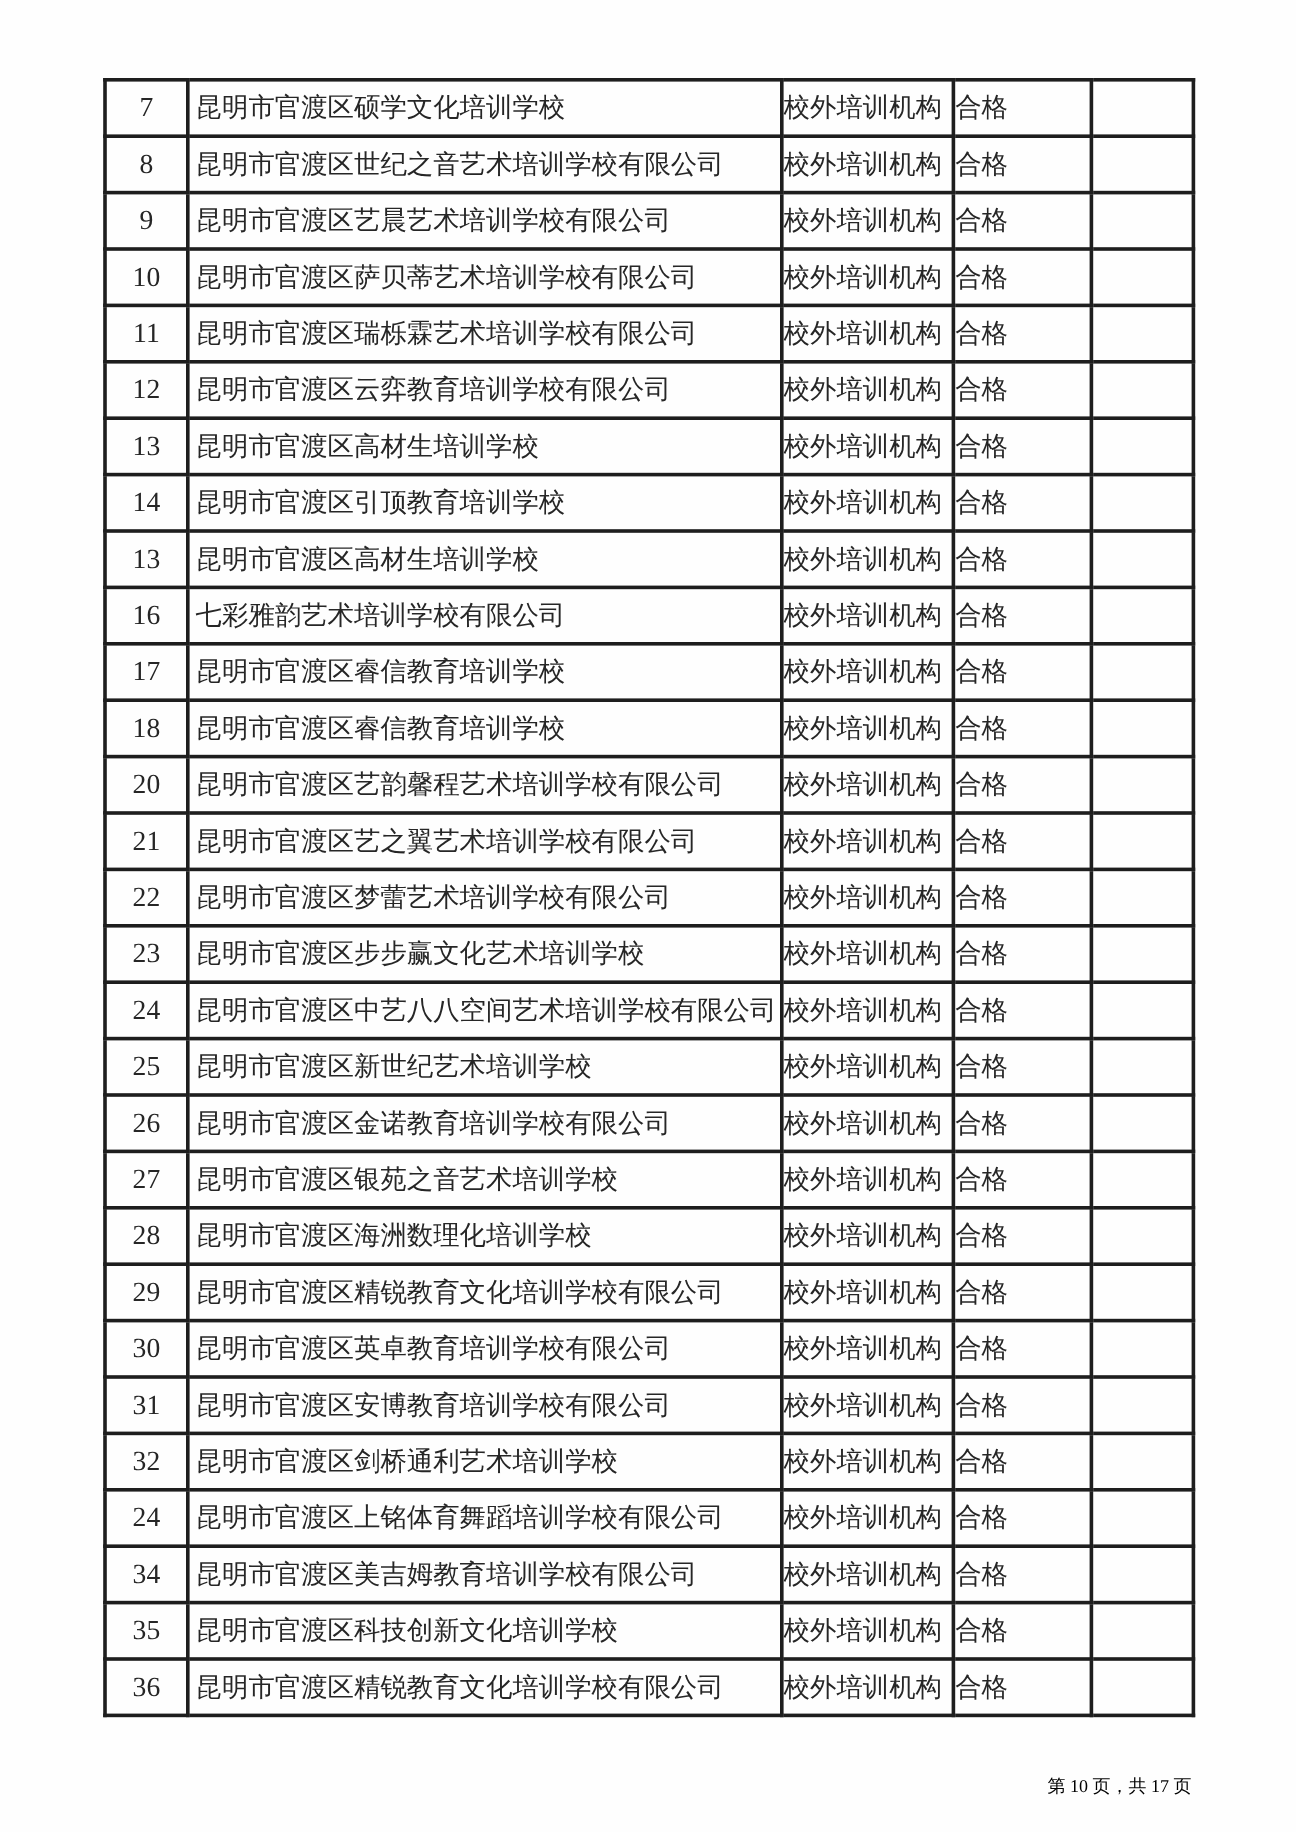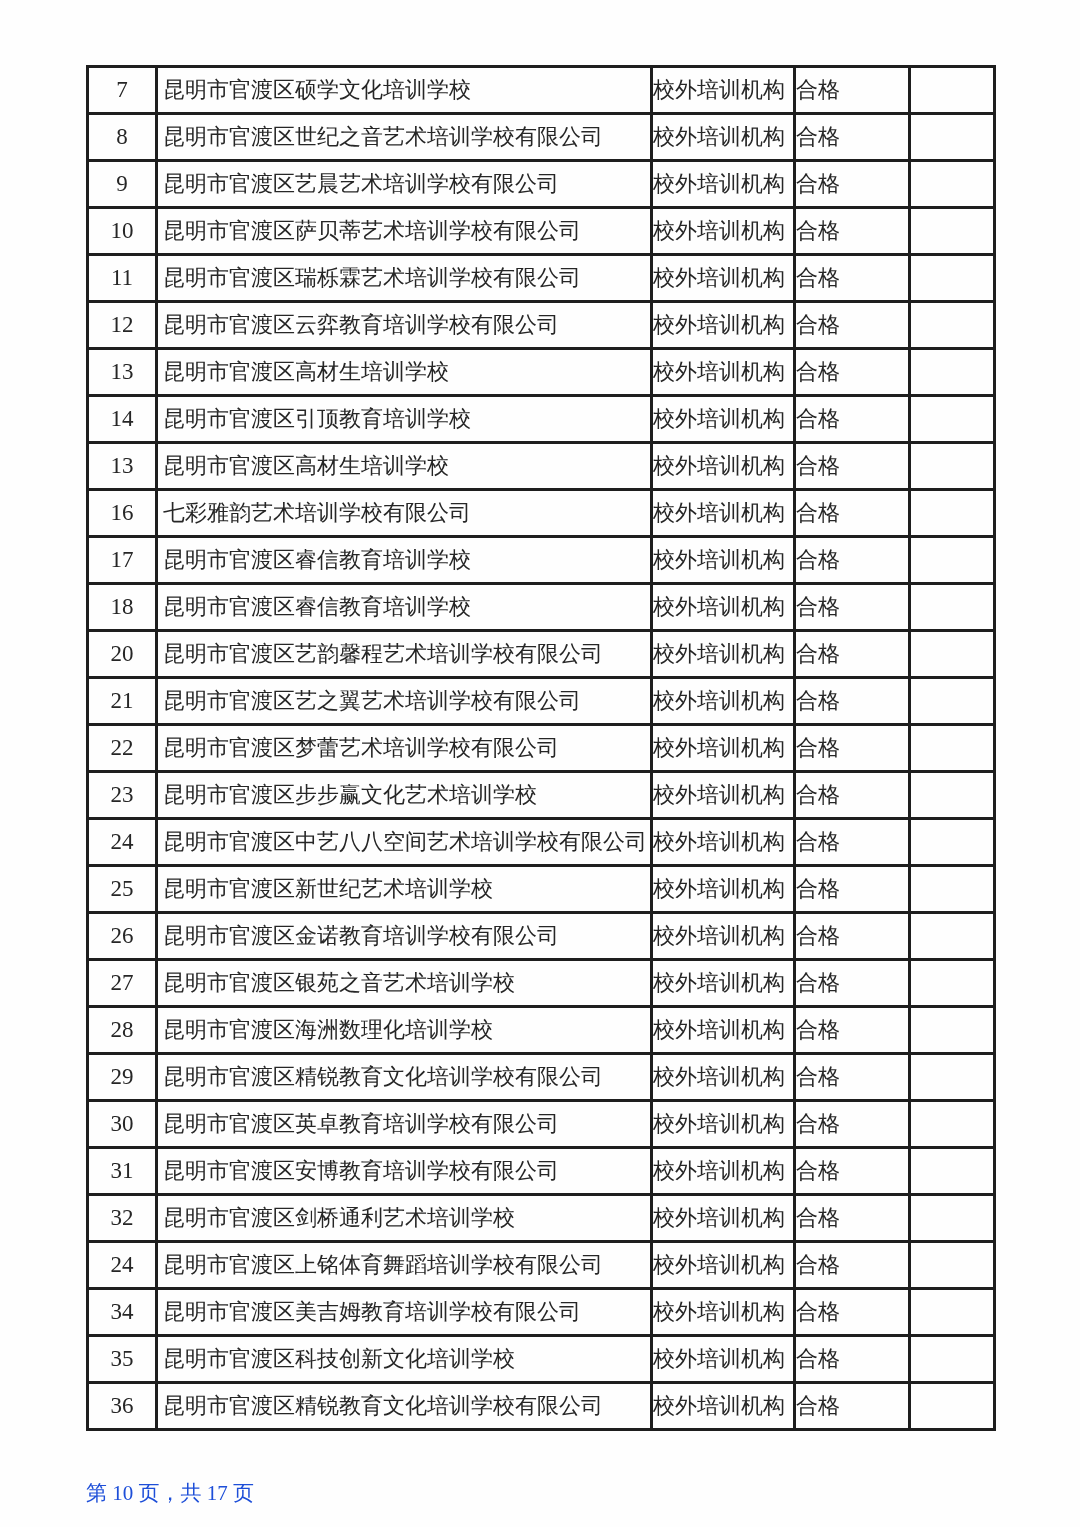--- a/index.html
+++ b/index.html
@@ -58,23 +58,23 @@
     text-align: left;
   }
   td.remark {
     text-align: center;
   }
   .footer {
     position: absolute;
     left: 86px;
     top: 1479px;
     width: 907px;
-    text-align: left;
-    font-size: 21px;
-    color: #1d4ed8;
+    text-align: right;
+    font-size: 15px;
+    color: #000000;
   }
 </style>
 </head>
 <body>
 
 <div class="page">
 
   <table class="inspection-table">
     <colgroup>
       <col class="col-no">

